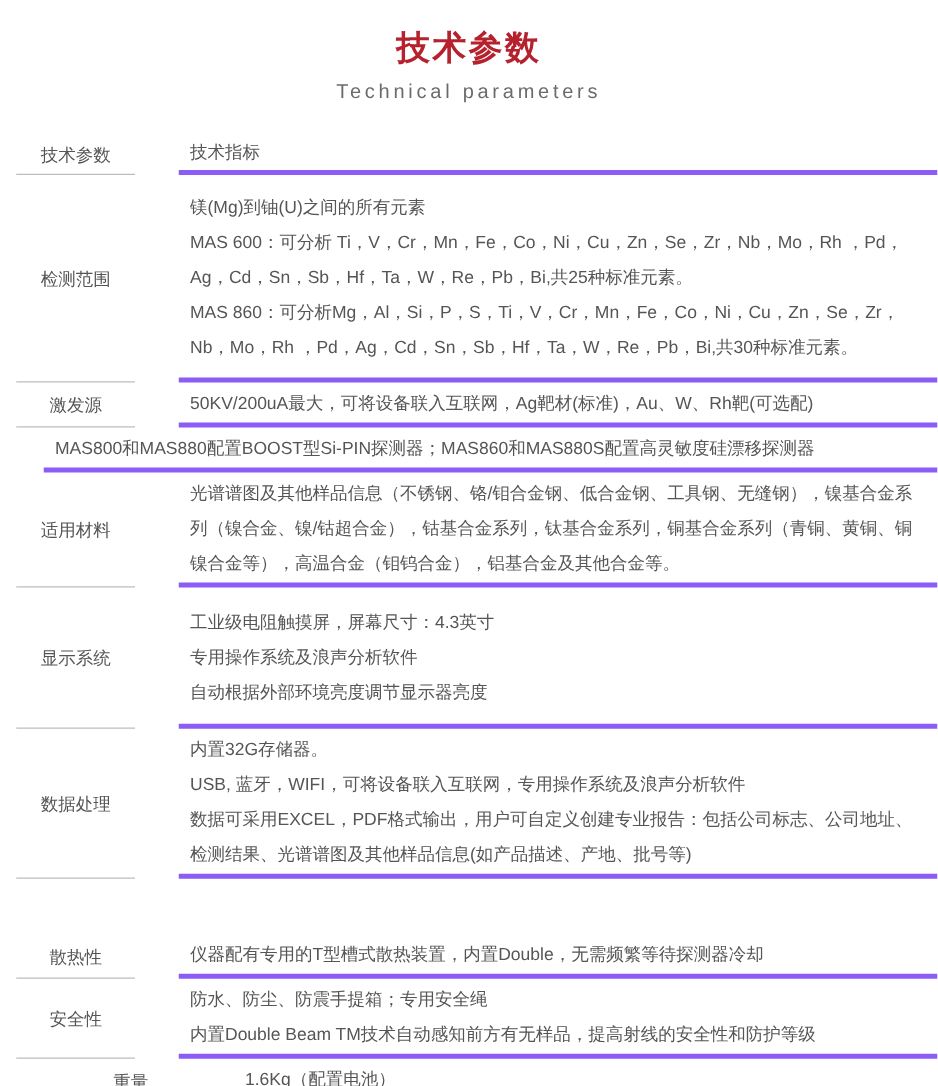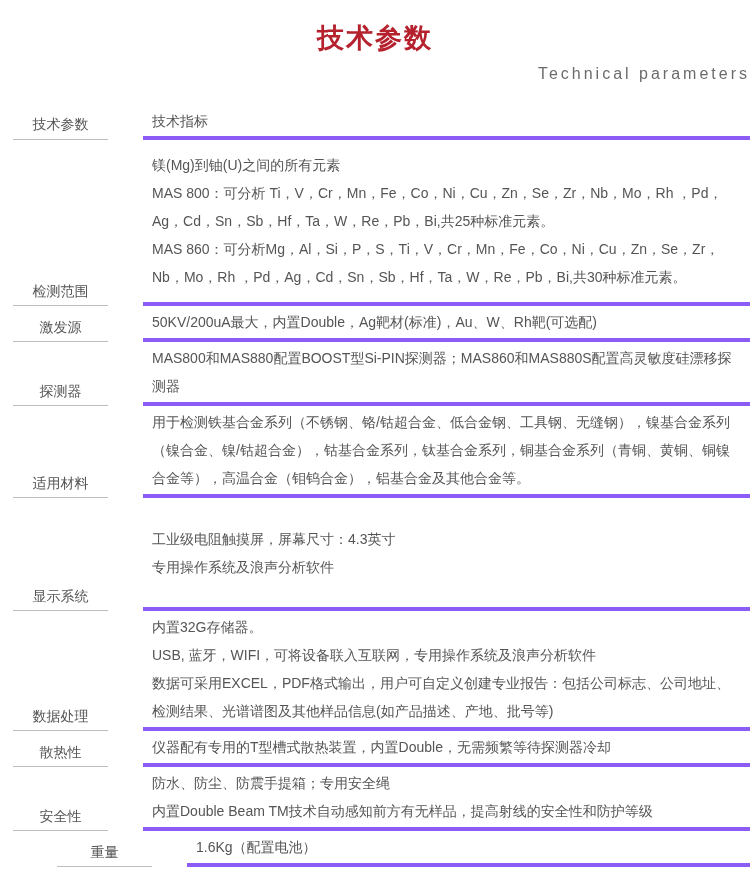--- a/index.html
+++ b/index.html
@@ -20,21 +20,21 @@
     text-align: center;
     font-size: 27px;
     line-height: 32px;
     font-weight: 700;
     letter-spacing: 2px;
     color: #b5222e;
   }
   .page-subtitle {
     margin: 0;
     padding-top: 9px;
-    text-align: right;
+    text-align: center;
     font-size: 16px;
     line-height: 22px;
     font-weight: 400;
     letter-spacing: 3px;
     color: #6b6b6b;
   }
   .spec-table {
     margin-top: 25px;
     font-size: 14px;
   }
@@ -42,21 +42,21 @@
     display: flex;
     align-items: stretch;
   }
   .cell-label {
     box-sizing: border-box;
     width: 95px;
     margin-left: 13px;
     border-bottom: 1px solid #bdbdbd;
     display: flex;
     flex-direction: column;
-    justify-content: flex-end;
+    justify-content: center;
     text-align: center;
     flex: none;
   }
   .cell-value {
     box-sizing: border-box;
     flex: 1;
     margin-left: 35px;
     border-bottom: 4px solid #8b5cf6;
     padding: 2px 10px 2px 9px;
     display: flex;
@@ -75,21 +75,21 @@
   }
   .header-row .cell-label p,
   .header-row .cell-value p { line-height: 18px; }
 
   #table-body .row:nth-child(1)  { min-height: 166px; }
   #table-body .row:nth-child(2)  { min-height: 27px;  }
   #table-body .row:nth-child(3)  { min-height: 28px;  }
   #table-body .row:nth-child(4)  { min-height: 85px;  }
   #table-body .row:nth-child(5)  { min-height: 113px; }
   #table-body .row:nth-child(6)  { min-height: 110px; }
-  #table-body .row:nth-child(7)  { min-height: 26px;  }
+  #table-body .row:nth-child(7)  { min-height: 26px; margin-top: 44px;  }
   #table-body .row:nth-child(8)  { min-height: 60px;  }
   #table-body .row:nth-child(9)  { min-height: 27px; padding-left: 44px;  }
   #table-body .row:nth-child(10) { min-height: 28px;  }
   #table-body .row:nth-child(11) { min-height: 52px;  }
 </style>
 </head>
 <body>
 
 <div>
   <h1 class="page-title">技术参数</h1>
@@ -105,59 +105,57 @@
       </div>
     </div>
 
     <div id="table-body">
   <div class="row">
     <div class="cell-label">
       <p>检测范围</p>
     </div>
     <div class="cell-value">
             <p>镁(Mg)到铀(U)之间的所有元素</p>
-            <p>MAS 800：可分析 Ti，V，Cr，Mn，Fe，Co，Ni，Cu，Zn，Se，Zr，Nb，Mo，Rh ，Pd，Ag，Cd，Sn，Sb，Hf，Ta，W，Re，Pb，Bi,共25种标准元素。</p>
+            <p>MAS 600：可分析 Ti，V，Cr，Mn，Fe，Co，Ni，Cu，Zn，Se，Zr，Nb，Mo，Rh ，Pd，Ag，Cd，Sn，Sb，Hf，Ta，W，Re，Pb，Bi,共25种标准元素。</p>
             <p>MAS 860：可分析Mg，Al，Si，P，S，Ti，V，Cr，Mn，Fe，Co，Ni，Cu，Zn，Se，Zr，Nb，Mo，Rh ，Pd，Ag，Cd，Sn，Sb，Hf，Ta，W，Re，Pb，Bi,共30种标准元素。</p>
           </div>
   </div>
 
   <div class="row">
     <div class="cell-label">
       <p>激发源</p>
     </div>
     <div class="cell-value">
-            <p>50KV/200uA最大，内置Double，Ag靶材(标准)，Au、W、Rh靶(可选配)</p>
-          </div>
-  </div>
-
-  <div class="row">
-    <div class="cell-label">
-      <p>探测器</p>
-    </div>
+            <p>50KV/200uA最大，可将设备联入互联网，Ag靶材(标准)，Au、W、Rh靶(可选配)</p>
+          </div>
+  </div>
+
+  <div class="row">
     <div class="cell-value">
             <p>MAS800和MAS880配置BOOST型Si-PIN探测器；MAS860和MAS880S配置高灵敏度硅漂移探测器</p>
           </div>
   </div>
 
   <div class="row">
     <div class="cell-label">
       <p>适用材料</p>
     </div>
     <div class="cell-value">
-            <p>用于检测铁基合金系列（不锈钢、铬/钴超合金、低合金钢、工具钢、无缝钢），镍基合金系列（镍合金、镍/钴超合金），钴基合金系列，钛基合金系列，铜基合金系列（青铜、黄铜、铜镍合金等），高温合金（钼钨合金），铝基合金及其他合金等。</p>
+            <p>光谱谱图及其他样品信息（不锈钢、铬/钼合金钢、低合金钢、工具钢、无缝钢），镍基合金系列（镍合金、镍/钴超合金），钴基合金系列，钛基合金系列，铜基合金系列（青铜、黄铜、铜镍合金等），高温合金（钼钨合金），铝基合金及其他合金等。</p>
           </div>
   </div>
 
   <div class="row">
     <div class="cell-label">
       <p>显示系统</p>
     </div>
     <div class="cell-value">
             <p>工业级电阻触摸屏，屏幕尺寸：4.3英寸</p>
             <p>专用操作系统及浪声分析软件</p>
+            <p>自动根据外部环境亮度调节显示器亮度</p>
           </div>
   </div>
 
   <div class="row">
     <div class="cell-label">
       <p>数据处理</p>
     </div>
     <div class="cell-value">
             <p>内置32G存储器。</p>
             <p>USB, 蓝牙，WIFI，可将设备联入互联网，专用操作系统及浪声分析软件</p>

